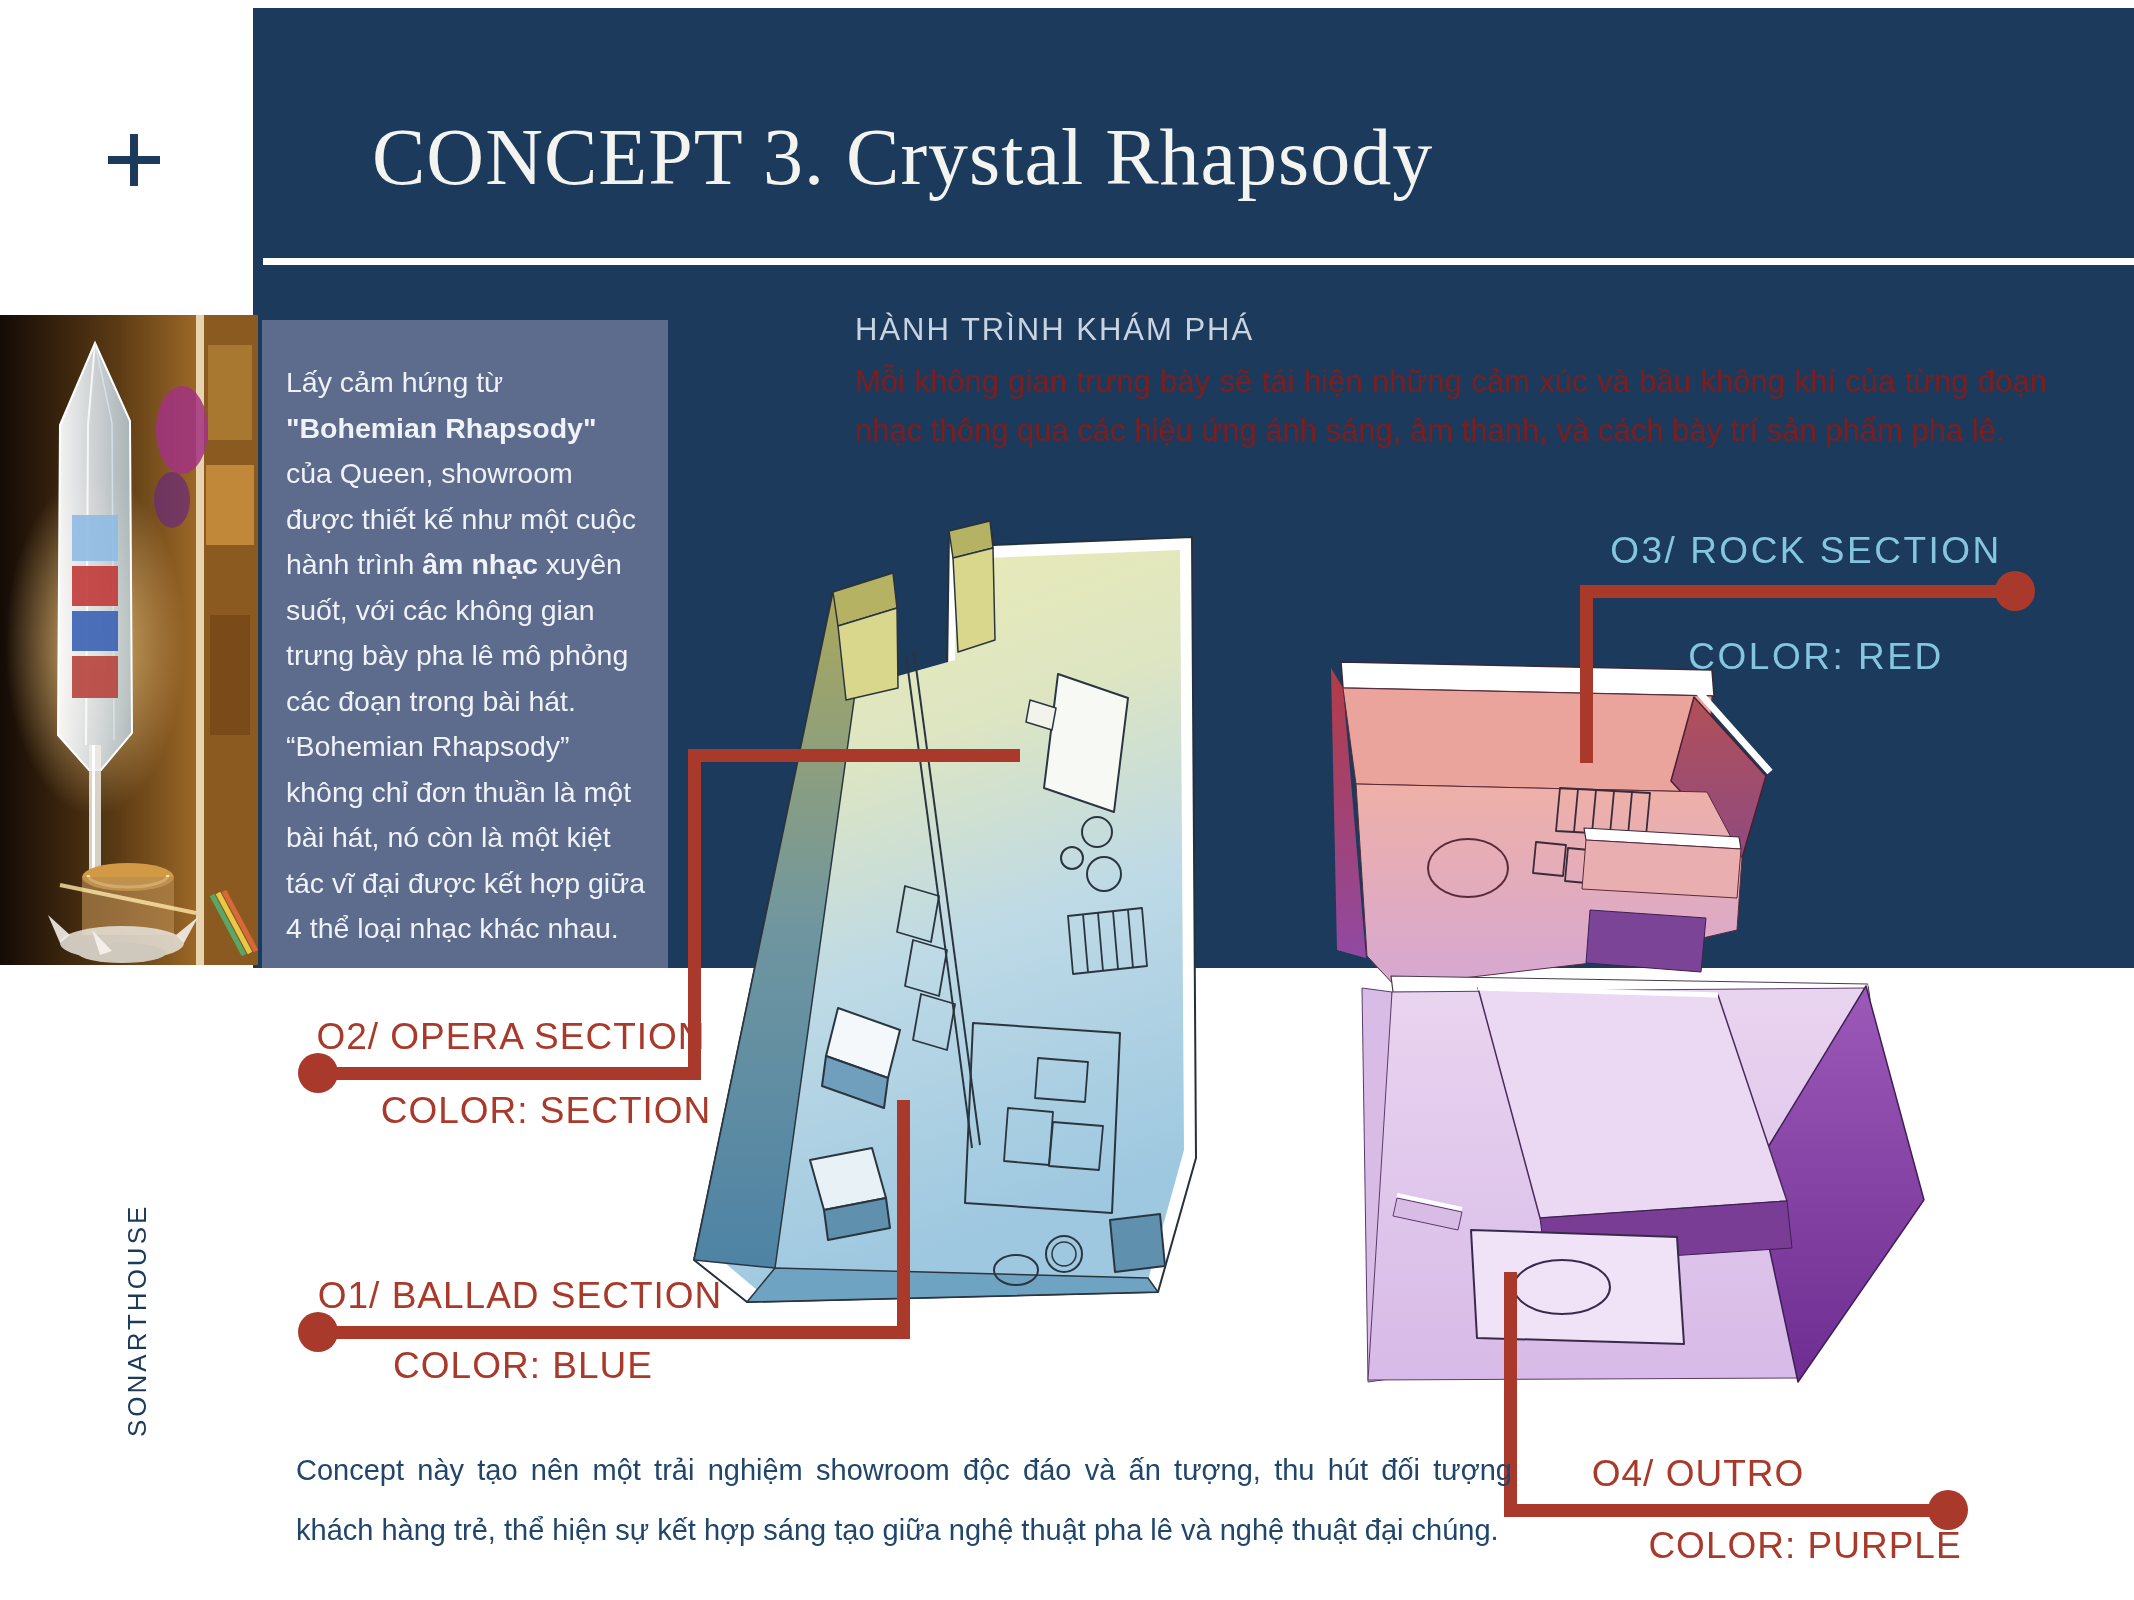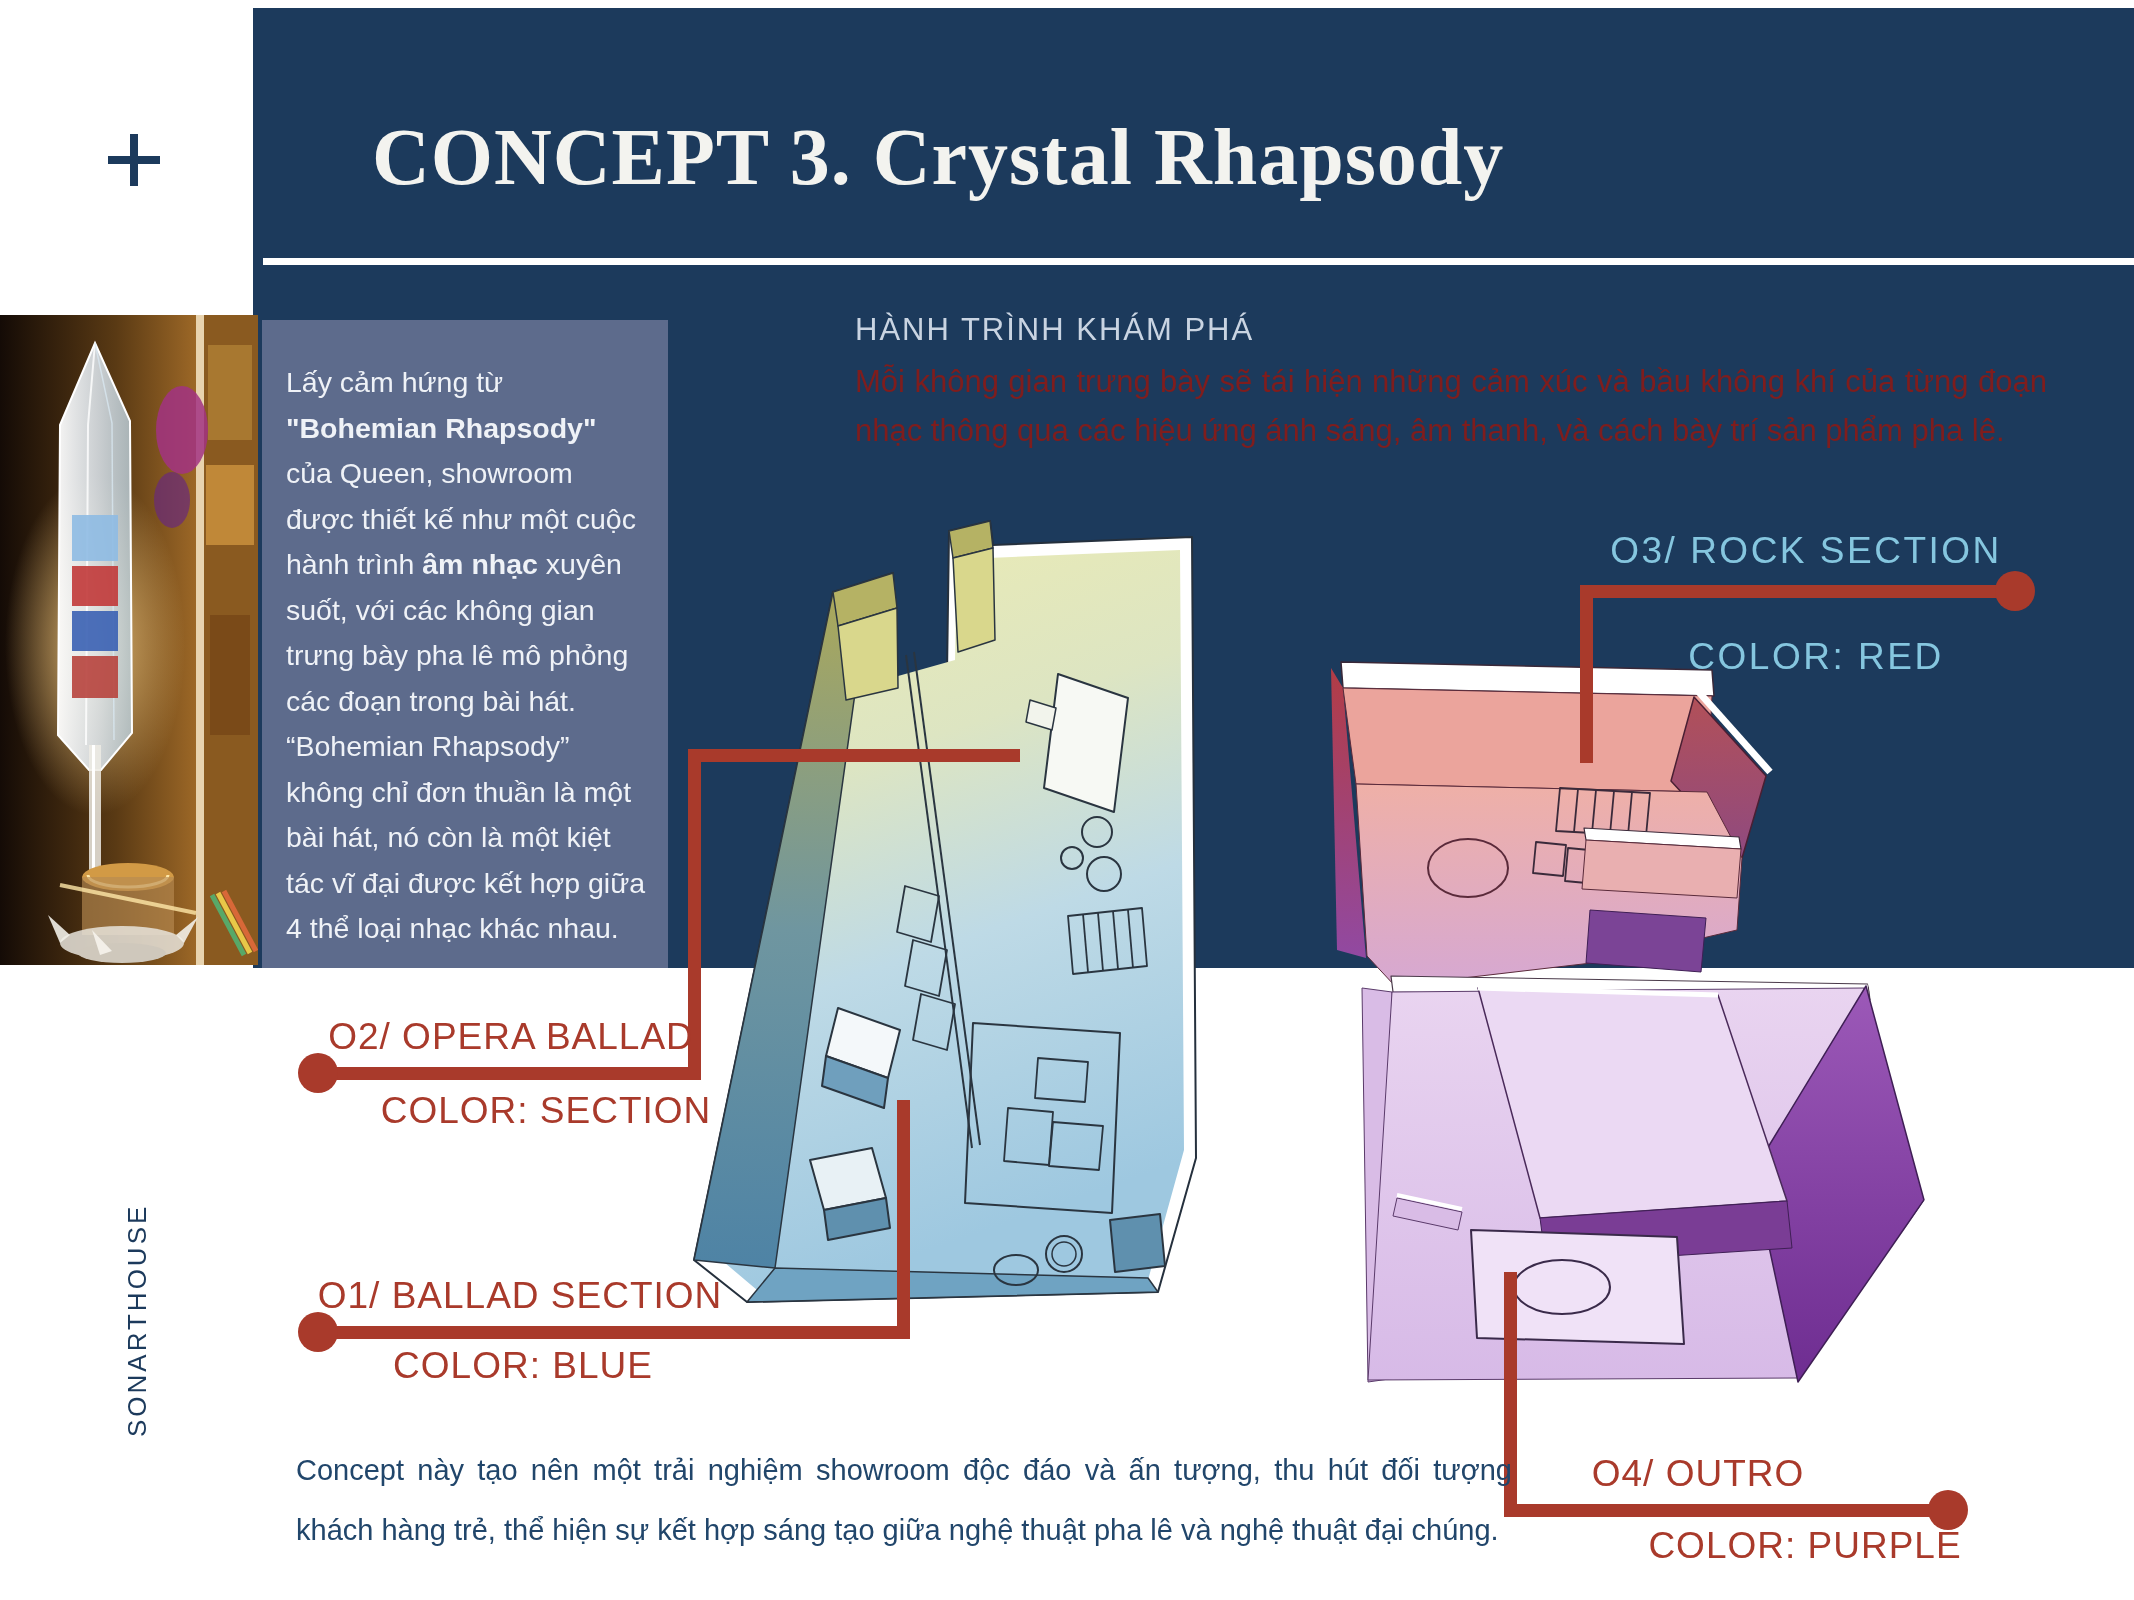--- a/index.html
+++ b/index.html
@@ -9,21 +9,21 @@
     --lblue:#85C6DF;
     --dark-text:#21466B;
   }
   *{margin:0;padding:0;box-sizing:border-box}
   html,body{width:2134px;height:1600px;background:#ffffff;overflow:hidden;
     font-family:"Liberation Sans","DejaVu Sans",sans-serif;}
   .abs{position:absolute}
   .navy-bg{left:253px;top:8px;width:1881px;height:960px;background:var(--navy)}
   .divider{left:263px;top:258px;width:1871px;height:7px;background:#ffffff}
   .title{left:372px;top:112px;font-family:"Liberation Serif","DejaVu Serif",serif;
-    font-size:80px;font-weight:700;color:#F3F3EF;letter-spacing:1px;white-space:nowrap}
+    font-size:80px;font-weight:400;color:#F3F3EF;letter-spacing:1px;white-space:nowrap}
   .plusH{left:108px;top:156px;width:52px;height:8px;background:var(--navy)}
   .plusV{left:130px;top:134px;width:8px;height:52px;background:var(--navy)}
   .photo{left:0;top:315px;width:258px;height:650px;background:#1a0f08;overflow:hidden}
   .intro{left:262px;top:320px;width:406px;height:648px;background:var(--panel);
     padding:40px 22px 0 24px;color:#EFF2F7;font-size:28.5px;line-height:45.5px}
   .intro .b{font-weight:700}
   .disc-head{left:855px;top:312px;font-size:31px;letter-spacing:2px;color:#C9D4E2}
   .disc-body{left:855px;top:357px;width:1192px;font-size:31px;line-height:49px;
     color:#7f1d1d;text-align:justify}
   .rline{background:var(--red)}
@@ -239,21 +239,21 @@
 <div class="abs dot" style="left:298px;top:1312px"></div>
 
 <div class="abs rline" style="left:1580px;top:585px;width:435px;height:13px"></div>
 <div class="abs rline" style="left:1580px;top:585px;width:13px;height:178px"></div>
 <div class="abs dot" style="left:1995px;top:571px"></div>
 
 <div class="abs rline" style="left:1504px;top:1272px;width:13px;height:245px"></div>
 <div class="abs rline" style="left:1504px;top:1504px;width:444px;height:13px"></div>
 <div class="abs dot" style="left:1928px;top:1490px"></div>
 
-<div class="abs clabel red-t" style="left:511px;top:1016px">O2/ OPERA BALLAD</div>
+<div class="abs clabel red-t" style="left:511px;top:1016px">O2/ OPERA SECTION</div>
 <div class="abs clabel red-t" style="left:546px;top:1090px">COLOR: SECTION</div>
 
 <div class="abs clabel red-t" style="left:520px;top:1275px">O1/ BALLAD SECTION</div>
 <div class="abs clabel red-t" style="left:523px;top:1345px">COLOR: BLUE</div>
 
 <div class="abs clabel blue-t" style="left:1806px;top:530px">O3/ ROCK SECTION</div>
 <div class="abs clabel blue-t" style="left:1816px;top:636px">COLOR: RED</div>
 
 <div class="abs clabel red-t" style="left:1698px;top:1453px">O4/ OUTRO</div>
 <div class="abs clabel red-t" style="left:1805px;top:1525px">COLOR: PURPLE</div>

